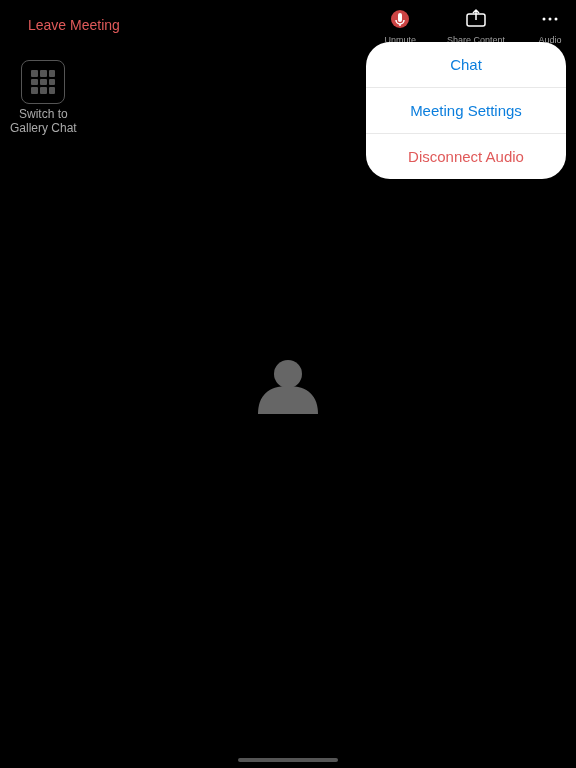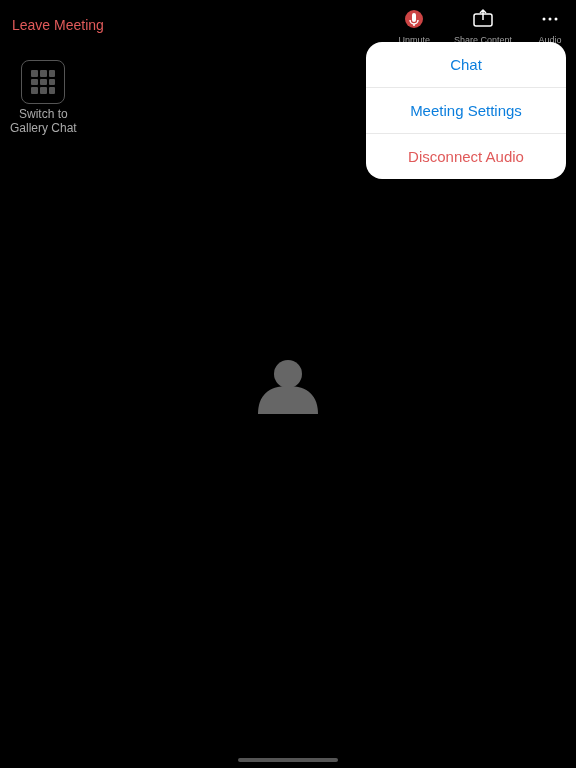--- a/index.html
+++ b/index.html
@@ -10,21 +10,21 @@
       background: #000;
       font-family: -apple-system, BlinkMacSystemFont, 'Helvetica Neue', sans-serif;
       overflow: hidden;
       position: relative;
     }
 
     
     .top-bar {
       position: absolute;
       top: 0;
-      left: 0;
+      left: 16px;
       right: 0;
       height: 50px;
       display: flex;
       align-items: center;
       justify-content: space-between;
       padding: 0 12px;
       background: transparent;
       z-index: 10;
     }
 
@@ -32,21 +32,21 @@
       color: #e05a5a;
       font-size: 14px;
       background: none;
       border: none;
       cursor: pointer;
     }
 
     .toolbar-right {
       display: flex;
       align-items: center;
-      gap: 24px;
+      gap: 31px;
       margin-left: 24px;
     }
 
     .toolbar-item {
       display: flex;
       flex-direction: column;
       align-items: center;
       gap: 2px;
       cursor: pointer;
       color: #fff;
@@ -127,21 +127,21 @@
       justify-content: center;
     }
 
     
     .dropdown-menu {
       position: absolute;
       top: 42px;
       right: 10px;
       width: 200px;
       background: #fff;
-      border-radius: 16px;
+      border-radius: 24px;
       overflow: hidden;
       box-shadow: 0 4px 20px rgba(0,0,0,0.3);
       z-index: 100;
     }
 
     
     .dropdown-menu::before {
       content: '';
       position: absolute;
       top: -8px;

